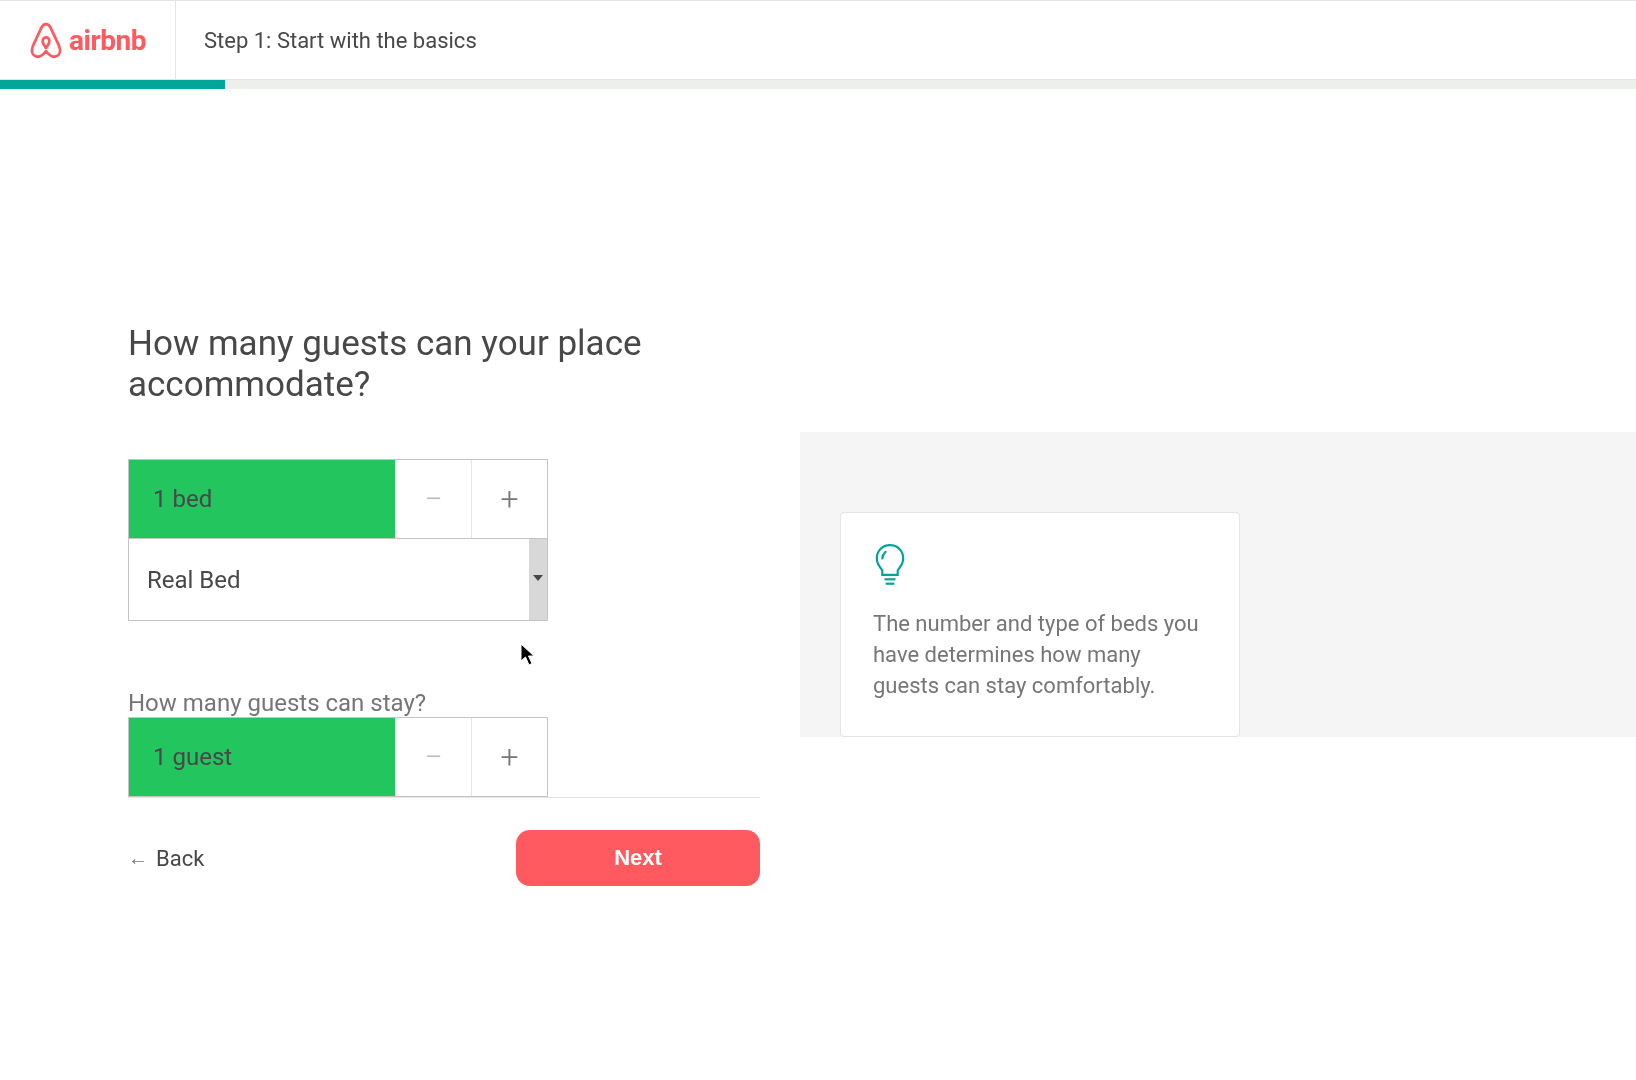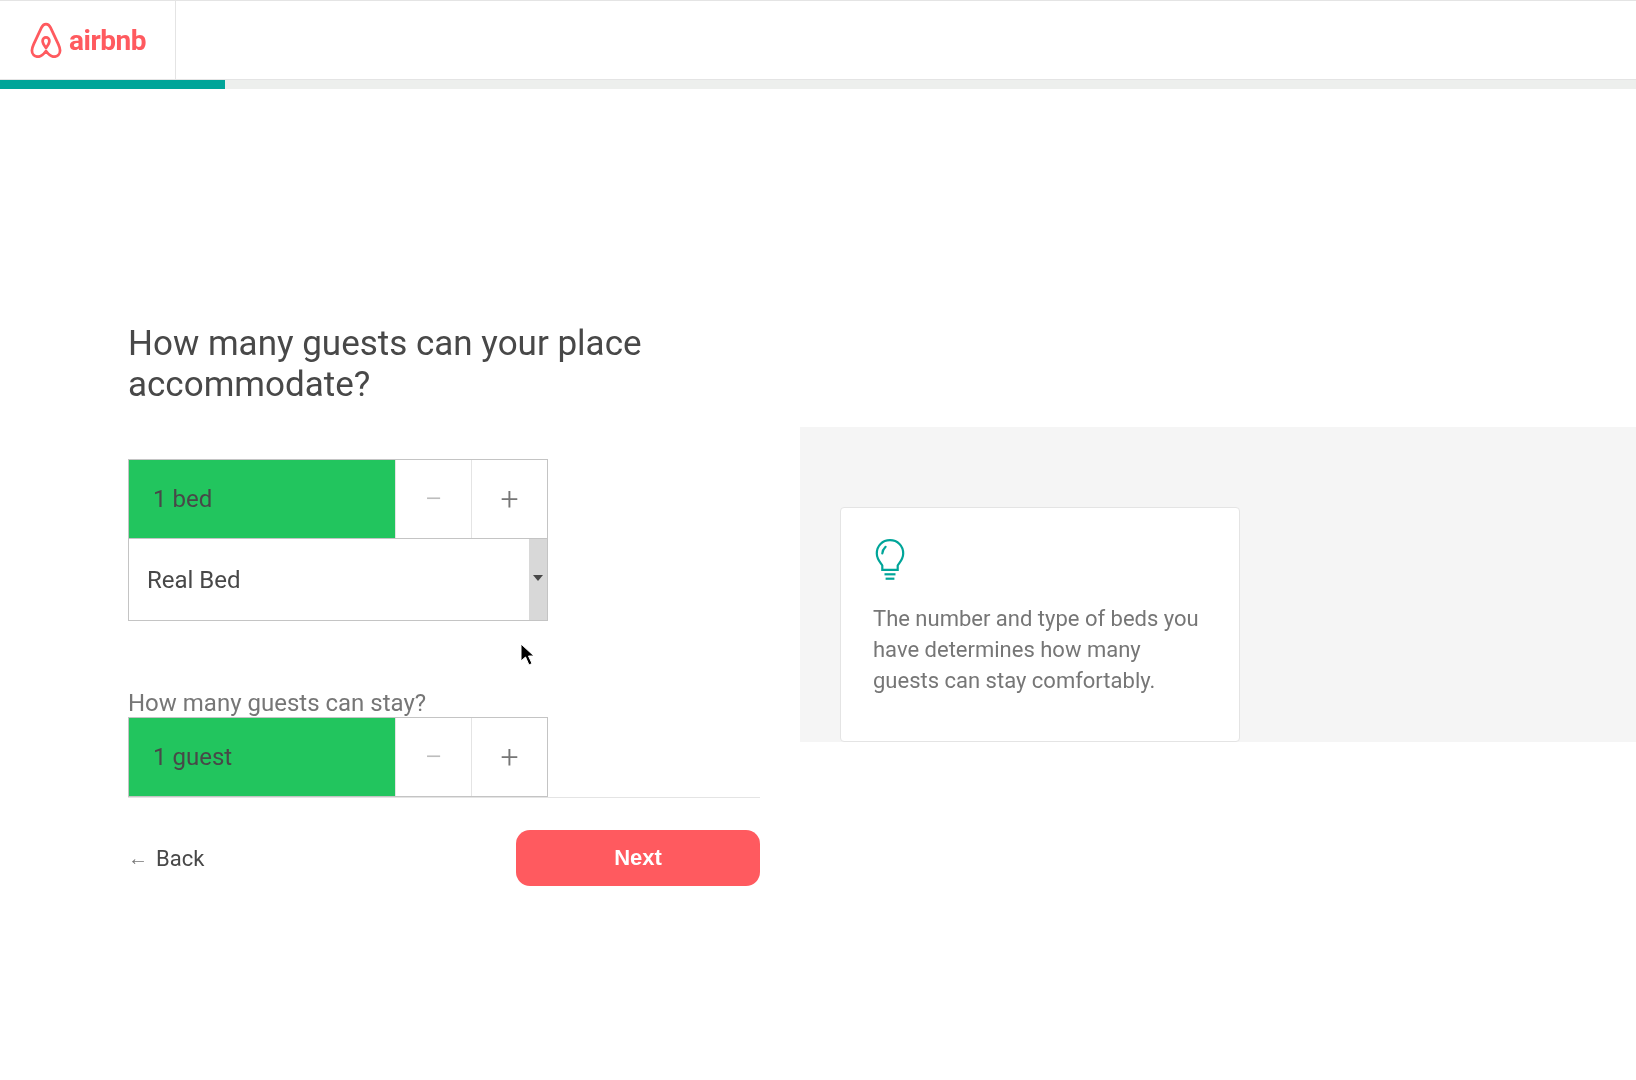--- a/index.html
+++ b/index.html
@@ -184,21 +184,21 @@
       border-radius: 14px;
       cursor: pointer;
     }
 
     
     .tip-card {
       width: 400px;
       background: #fff;
       border: 1px solid #e4e4e4;
       border-radius: 4px;
-      padding: 30px 32px 44px 32px;
+      padding: 30px 32px 34px 32px;
     }
     .tip-icon { margin-bottom: 18px; }
     .tip-text {
       font-size: 22px;
       color: #767676;
       line-height: 1.4;
     }
 
     
     .cursor {
@@ -216,20 +216,21 @@
   <div class="logo-cell">
     <div class="logo">
       <span class="logo-mark">
         <svg width="34" height="36" viewBox="0 0 32 34" fill="none">
           <path d="M16 2 C14 2 12.6 3.4 11.7 5.3 L4.3 21.1 C3.3 23.3 2.7 25.3 2.7 27 C2.7 30.3 5.2 32.8 8.5 32.8 C11.3 32.8 13.6 30.7 16 27.4 C18.4 30.7 20.7 32.8 23.5 32.8 C26.8 32.8 29.3 30.3 29.3 27 C29.3 25.3 28.7 23.3 27.7 21.1 L20.3 5.3 C19.4 3.4 18 2 16 2 Z M16 14.5 C17.8 14.5 19.2 16 19.2 17.9 C19.2 19.9 17.6 22.3 16 24.4 C14.4 22.3 12.8 19.9 12.8 17.9 C12.8 16 14.2 14.5 16 14.5 Z" stroke="#ff5a5f" stroke-width="2.6" stroke-linejoin="round"></path>
         </svg>
       </span>
       <span class="logo-text">airbnb</span>
     </div>
   </div>
+  <div class="step-title">Step 1: Start with the basics</div>
 </div>
 
 <div class="progress-track">
   <div class="progress-fill"></div>
 </div>
 
 <div class="body-split">
   <div class="left-col">
 
     <h1 class="question">How many guests can your place accommodate?</h1>

